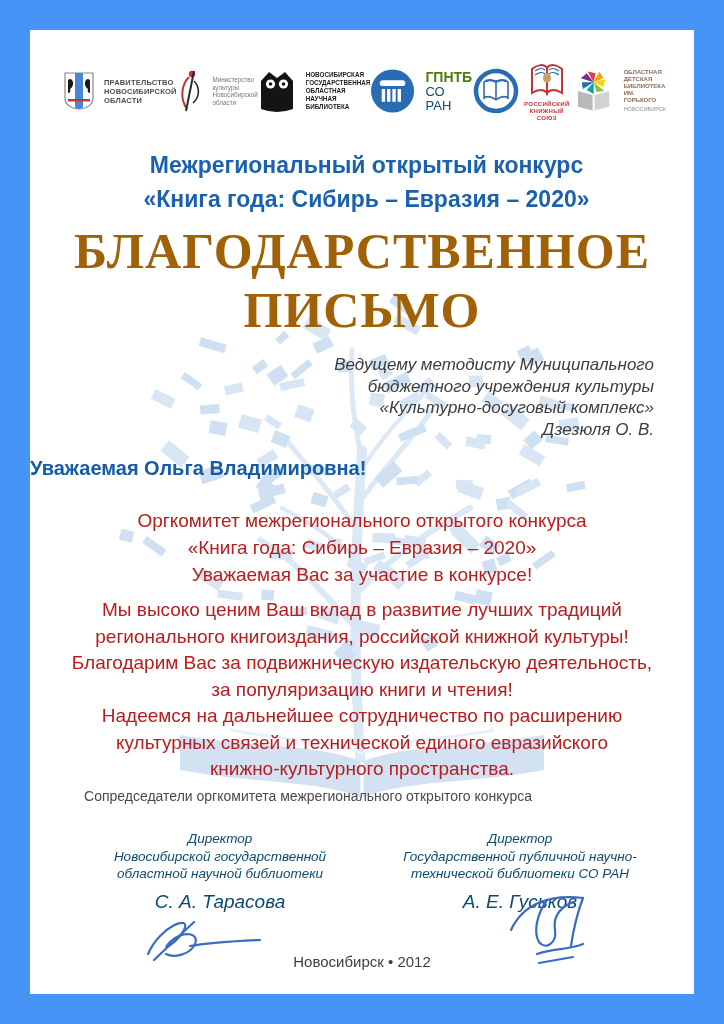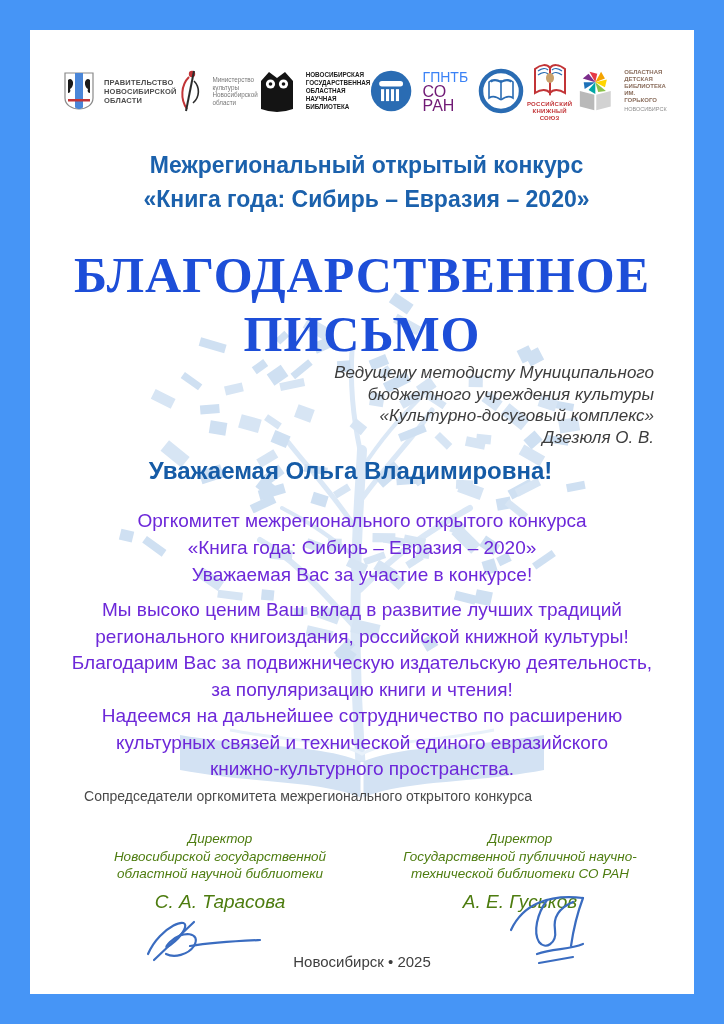--- a/index.html
+++ b/index.html
@@ -10,48 +10,48 @@
   .watermark { position:absolute; left:0; top:0; width:664px; height:964px; pointer-events:none; }
 
   
   .logos { position:absolute; top:26px; left:34px; right:26px; height:70px;
            display:flex; align-items:center; justify-content:space-between; z-index:2; }
   .logo { display:flex; align-items:center; gap:10px; }
   .lt { font-weight:bold; color:#4d4d4d; }
   .gov-text { font-size:7.5px; line-height:9px; letter-spacing:0.2px; }
   .min-text { font-size:6.3px; line-height:7.5px; font-weight:normal; color:#777; }
   .owl-text { font-size:6.3px; line-height:8px; color:#1a1a1a; }
-  .gpntb-text .l1 { font-size:14px; line-height:15px; color:#3b82f6; font-weight:normal; }
-  .gpntb-text .l2 { font-size:16px; line-height:14px; color:#701a75; font-weight:normal; }
+  .gpntb-text .l1 { font-size:14px; line-height:15px; color:#4d7c0f; font-weight:bold; }
+  .gpntb-text .l2 { font-size:13px; line-height:14px; color:#0c4a6e; font-weight:normal; }
   .rks { flex-direction:column; gap:2px; }
   .rks-text { font-size:6px; line-height:7px; color:#c23437; text-align:center; letter-spacing:0.3px; }
   .chl-text { font-size:6px; line-height:7px; color:#8a6d5c; }
   .chl-city { font-size:5.5px; color:#8d8d8d; margin-top:2px; font-weight:normal; }
 
   
   .contest { position:absolute; top:118px; left:0; width:664px; text-align:center;
              color:#1b61ac; font-size:23px; font-weight:bold; line-height:34px; z-index:2;padding-left:9px; }
   .big-title { position:absolute; top:192px; left:0; width:664px; text-align:center;
-               font-family:"Liberation Serif", serif; font-weight:bold; color:#1d4ed8;
-               font-size:50px; line-height:59px; letter-spacing:1px; z-index:2;margin-top:24px; }
-  .recipient { position:absolute; top:332px; right:40px; width:360px; text-align:right;
+               font-family:"Liberation Serif", serif; font-weight:bold; color:#a16207;
+               font-size:50px; line-height:59px; letter-spacing:1px; z-index:2; }
+  .recipient { position:absolute; top:324px; right:40px; width:360px; text-align:right;
                font-style:italic; color:#3d3d3d; font-size:17px; line-height:21.5px; z-index:2; }
-  .greeting { position:absolute; top:427px; left:0; width:641px; text-align:center;
-              color:#155ba6; font-size:24px; font-weight:bold; z-index:2; }
+  .greeting { position:absolute; top:427px; left:0; width:641px; text-align:left;
+              color:#155ba6; font-size:20px; font-weight:bold; z-index:2; }
 
   .para { position:absolute; left:20px; width:624px; text-align:center;
-          color:#6d28d9; font-size:19px; line-height:27px; z-index:2; }
+          color:#b91c1c; font-size:19px; line-height:27px; z-index:2; }
   .p1 { top:477px; }
   .p2 { top:567px; line-height:26.5px; }
 
   .cochairs { position:absolute; top:757px; left:0; width:556px; text-align:center;
               color:#4a4a4a; font-size:14px; line-height:19px; z-index:2; }
 
   .sig { position:absolute; width:270px; text-align:center; font-style:italic;
-         color:#4d7c0f; font-size:13.5px; line-height:17.5px; z-index:2; }
+         color:#0c4a6e; font-size:13.5px; line-height:17.5px; z-index:2; }
   .sig.left  { left:55px;  top:800px; }
   .sig.right { left:355px; top:800px; }
   .sig .name { margin-top:10px; font-size:19px; }
 
   .autograph { position:absolute; z-index:2; }
   .autograph.left  { left:100px; top:878px; }
   .autograph.right { left:445px; top:858px; }
 
   .footer { position:absolute; top:923px; left:0; width:664px; text-align:center;
             color:#3e3e3e; font-size:15px; z-index:2; }
@@ -353,16 +353,16 @@
     <svg class="autograph right" width="190" height="95" viewBox="0 0 190 95">
       <g fill="none" stroke="#3a6cc0" stroke-width="2.2" stroke-linecap="round">
         <path d="M36,42 C48,16 74,6 108,10"></path>
         <path d="M72,12 C62,26 58,44 64,54 C70,62 82,56 80,42 C78,30 84,20 98,14"></path>
         <path d="M108,10 C102,26 98,44 96,58"></path>
         <path d="M62,66 C78,60 94,62 108,56"></path>
         <path d="M64,75 L98,69"></path>
       </g>
     </svg>
 
-    <div class="footer">Новосибирск • 2025</div>
+    <div class="footer">Новосибирск • 2012</div>
 
   </div>
 </div>
 
 </body></html>

